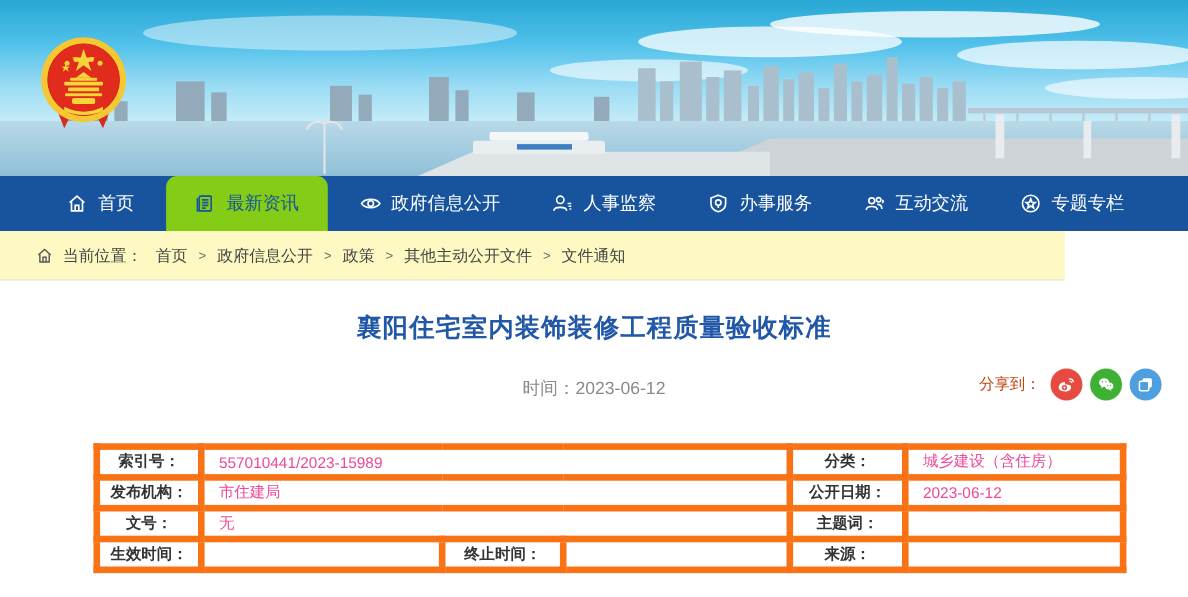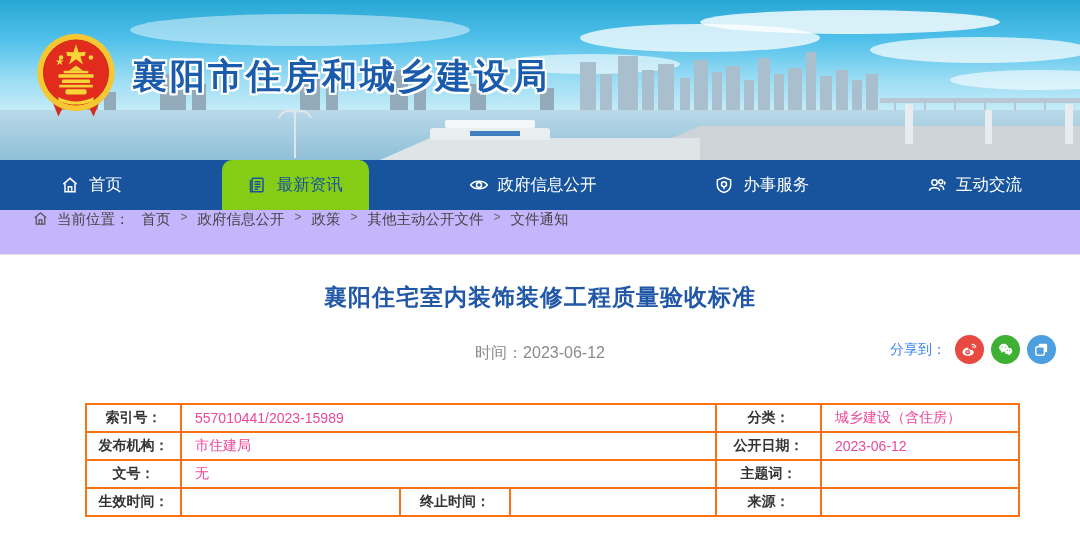--- a/index.html
+++ b/index.html
@@ -24,46 +24,46 @@
 
   
   .nav { position:relative; width:1080px; height:50px; background:#17549d;
     display:flex; align-items:stretch; justify-content:space-between; padding:0 40px 0 42px; }
   .nav-item { display:flex; align-items:center; gap:9px; color:#fff; font-size:16.5px;
     padding:0 18px; cursor:pointer; white-space:nowrap; }
   .nav-item svg { width:20px; height:20px; display:block; }
   .nav-item.active { background:#84cc16; color:#17549d; border-radius:10px 10px 0 0; padding:0 26px; }
 
   
-  .breadcrumb { width:1080px; height:45px; display:flex; align-items:flex-start;
-    padding-left:32px; font-size:14.5px; color:#454545; border-bottom:1px solid #e3e3e3; background:#c4b5fd; }
+  .breadcrumb { width:968px; height:45px; display:flex; align-items:center;
+    padding-left:32px; font-size:14.5px; color:#454545; border-bottom:1px solid #e3e3e3; background:#fef9c3; }
   .breadcrumb svg { width:17px; height:17px; margin-right:8px; }
   .crumb { margin:0 10px; color:#454545; cursor:pointer; }
   .crumb-sep { color:#666; font-size:12px; }
   .crumb-prefix { margin-right:2px; }
 
   
   .article-title { margin-top:27px; text-align:center; font-size:23px; font-weight:bold;
     color:#2057a7; letter-spacing:1px; }
   .meta-row { position:relative; margin-top:22px; height:32px; }
   .meta-time { position:absolute; left:0; right:0; top:8px; text-align:center;
     font-size:16px; color:#8a8a8a; }
   .share { position:absolute; right:24px; top:0; display:flex; align-items:center; gap:7px; }
-  .share-label { font-size:14px; color:#3b82f6; margin-right:2px; }
+  .share-label { font-size:14px; color:#c2410c; margin-right:2px; }
   .share-btn { width:29px; height:29px; border-radius:50%; display:flex; align-items:center;
     justify-content:center; cursor:pointer; }
   .share-btn svg { width:17px; height:17px; }
   .share-weibo { background:#e64a41; }
   .share-wechat { background:#3eb135; }
   .share-copy { background:#4e9fe0; }
 
   
   .info-table-wrap { margin:36px 0 0 85px; }
   table.info { border-collapse:collapse; table-layout:fixed; width:933px; }
-  table.info td, table.info th { border:2px solid #f97316; height:28px; font-size:14px;
+  table.info td, table.info th { border:6px solid #f97316; height:28px; font-size:14px;
     color:#333; overflow:hidden; white-space:nowrap; }
   table.info th { font-weight:bold; text-align:center; padding:0 4px; }
   table.info td { text-align:left; padding:0 0 0 13px; color:#ec4899; }
 </style>
 </head>
 <body>
 
 <div class="page">
 
   <div class="banner">
@@ -185,21 +185,20 @@
           <rect x="30" y="50" width="40" height="4" rx="1"></rect>
           <rect x="34" y="56" width="32" height="4" rx="1"></rect>
           <rect x="31" y="62" width="38" height="3"></rect>
           <rect x="36" y="46" width="28" height="3" rx="1"></rect>
           <polygon points="50,40 58,46 42,46"></polygon>
           <rect x="38" y="67" width="24" height="6" rx="2"></rect>
           <path d="M30 76 q20 10 40 0 l0 4 q-20 9 -40 0 z"></path>
         </g>
       </svg>
       <div class="brand-text">
-        <div class="site-title">襄阳市住房和城乡建设局</div>
       </div>
     </div>
   </div>
 
   <div class="nav">
     <div class="nav-item">
       <svg viewBox="0 0 24 24" fill="none" stroke="#fff" stroke-width="1.8">
         <path d="M4 11 L12 4 L20 11"></path>
           <path d="M6 10 V20 H18 V10"></path>
           <path d="M10 20 V14 H14 V20"></path>
@@ -216,35 +215,50 @@
     </div>
     <div class="nav-item">
       <svg viewBox="0 0 24 24" fill="none" stroke="#fff" stroke-width="1.8">
         <path d="M2 12 C6 6 18 6 22 12 C18 18 6 18 2 12 Z"></path>
           <circle cx="12" cy="12" r="3"></circle>
       </svg>
       <span>政府信息公开</span>
     </div>
     <div class="nav-item">
       <svg viewBox="0 0 24 24" fill="none" stroke="#fff" stroke-width="1.8">
+        <circle cx="10" cy="8" r="4"></circle>
+          <path d="M3 20 C3 15 17 15 17 20"></path>
+          <path d="M18 12 h4 M19 15 h3 M20 18 h2"></path>
+      </svg>
+      <span>人事监察</span>
+    </div>
+    <div class="nav-item">
+      <svg viewBox="0 0 24 24" fill="none" stroke="#fff" stroke-width="1.8">
         <path d="M12 3 L20 6 V12 C20 17 16 20 12 21 C8 20 4 17 4 12 V6 Z"></path>
           <circle cx="12" cy="11" r="3"></circle>
           <path d="M12 14 v3"></path>
       </svg>
       <span>办事服务</span>
     </div>
     <div class="nav-item">
       <svg viewBox="0 0 24 24" fill="none" stroke="#fff" stroke-width="1.8">
         <circle cx="9" cy="9" r="3.2"></circle>
           <path d="M3 19 C3 14 15 14 15 19"></path>
           <circle cx="16.5" cy="8" r="2.4"></circle>
           <path d="M15 13 c3 0 5 2 5 5"></path>
           <path d="M20.5 8 q2 1.5 0 3.4"></path>
       </svg>
       <span>互动交流</span>
+    </div>
+    <div class="nav-item">
+      <svg viewBox="0 0 24 24" fill="none" stroke="#fff" stroke-width="1.8">
+        <circle cx="12" cy="12" r="9"></circle>
+          <path d="M12 7 L13.4 10.6 L17 10.8 L14.2 13.2 L15.2 16.8 L12 14.8 L8.8 16.8 L9.8 13.2 L7 10.8 L10.6 10.6 Z"></path>
+      </svg>
+      <span>专题专栏</span>
     </div>
   </div>
 
   <div class="breadcrumb">
     <svg viewBox="0 0 24 24" fill="none" stroke="#555" stroke-width="1.8">
       <path d="M4 11 L12 4 L20 11"></path>
         <path d="M6 10 V20 H18 V10"></path>
         <path d="M10 20 V14 H14 V20"></path>
     </svg>
     <span class="crumb-prefix">当前位置：</span>

